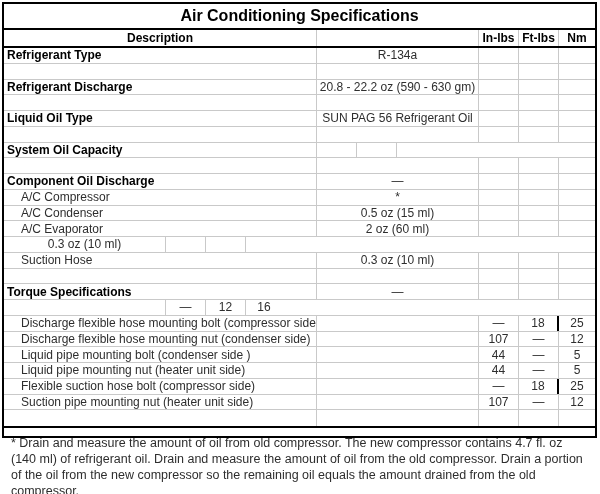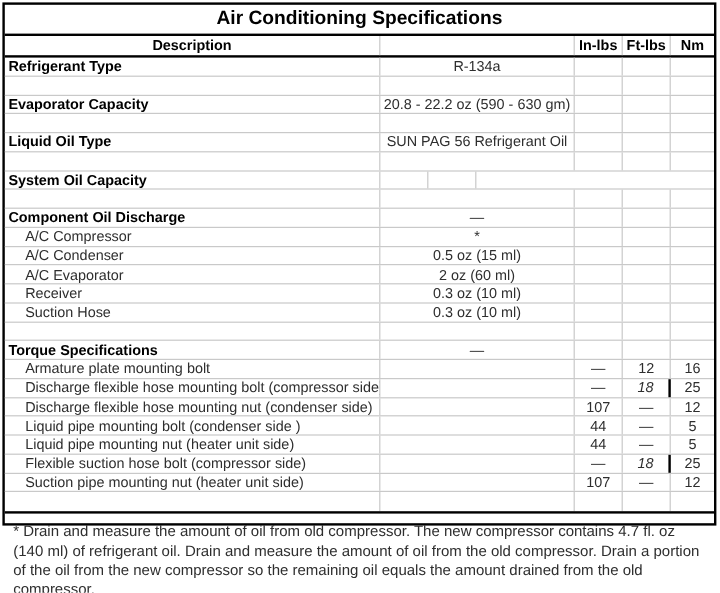--- a/index.html
+++ b/index.html
@@ -42,21 +42,21 @@
     font-size:12px;color:var(--txt);
     white-space:nowrap;overflow:hidden;
     height:100%;
   }
   .c-desc{width:313px;padding-left:3px;justify-content:flex-start;}
   .c-desc.indent{padding-left:17px;}
   .c-desc.bold{font-weight:bold;color:var(--boldtxt);}
   .c-val{width:162px;justify-content:center;}
   .c-num{width:40px;justify-content:center;}
   .c-num.last{width:36px;border-right:none;}
-  .cell.blackdiv{border-right:2px solid var(--line);font-style:italic;}
+  .cell.blackdiv{border-right:2px solid var(--line);}
   .hdr .cell{justify-content:center;font-weight:bold;color:var(--boldtxt);}
   .hdr .c-desc{padding-left:0;}
   .rows{display:flex;flex-direction:column;flex:0 0 auto;}
   .rows .row:last-child{border-bottom:none;}
   .footnote{
     flex:1 1 auto;
     border-top:2px solid var(--line);
     padding:7px 8px 0 7px;
     font-size:12.5px;line-height:16px;color:var(--txt);
     text-align:left;
@@ -87,21 +87,21 @@
           <div class="cell c-num last"></div>
         </div>
         <div class="row">
           <div class="cell c-desc"></div>
           <div class="cell c-val"></div>
           <div class="cell c-num"></div>
           <div class="cell c-num"></div>
           <div class="cell c-num last"></div>
         </div>
         <div class="row">
-          <div class="cell c-desc bold">Evaporator Capacity</div>
+          <div class="cell c-desc bold">Refrigerant Discharge</div>
           <div class="cell c-val">20.8 - 22.2 oz (590 - 630 gm)</div>
           <div class="cell c-num"></div>
           <div class="cell c-num"></div>
           <div class="cell c-num last"></div>
         </div>
         <div class="row">
           <div class="cell c-desc"></div>
           <div class="cell c-val"></div>
           <div class="cell c-num"></div>
           <div class="cell c-num"></div>
@@ -156,21 +156,20 @@
           <div class="cell c-num last"></div>
         </div>
         <div class="row">
           <div class="cell c-desc indent">A/C Evaporator</div>
           <div class="cell c-val">2 oz (60 ml)</div>
           <div class="cell c-num"></div>
           <div class="cell c-num"></div>
           <div class="cell c-num last"></div>
         </div>
         <div class="row">
-          <div class="cell c-desc indent">Receiver</div>
           <div class="cell c-val">0.3 oz (10 ml)</div>
           <div class="cell c-num"></div>
           <div class="cell c-num"></div>
           <div class="cell c-num last"></div>
         </div>
         <div class="row">
           <div class="cell c-desc indent">Suction Hose</div>
           <div class="cell c-val">0.3 oz (10 ml)</div>
           <div class="cell c-num"></div>
           <div class="cell c-num"></div>
@@ -184,21 +183,20 @@
           <div class="cell c-num last"></div>
         </div>
         <div class="row">
           <div class="cell c-desc bold">Torque Specifications</div>
           <div class="cell c-val">—</div>
           <div class="cell c-num"></div>
           <div class="cell c-num"></div>
           <div class="cell c-num last"></div>
         </div>
         <div class="row">
-          <div class="cell c-desc indent">Armature plate mounting bolt</div>
           <div class="cell c-val"></div>
           <div class="cell c-num">—</div>
           <div class="cell c-num">12</div>
           <div class="cell c-num last">16</div>
         </div>
         <div class="row">
           <div class="cell c-desc indent">Discharge flexible hose mounting bolt (compressor side)</div>
           <div class="cell c-val"></div>
           <div class="cell c-num">—</div>
           <div class="cell c-num blackdiv">18</div>

